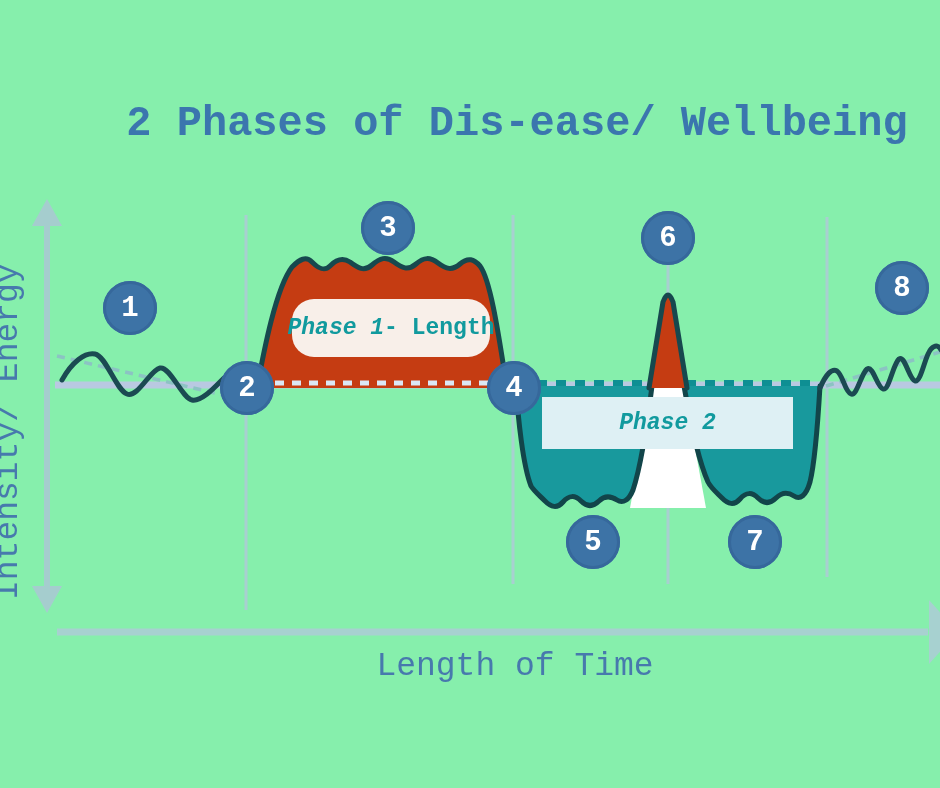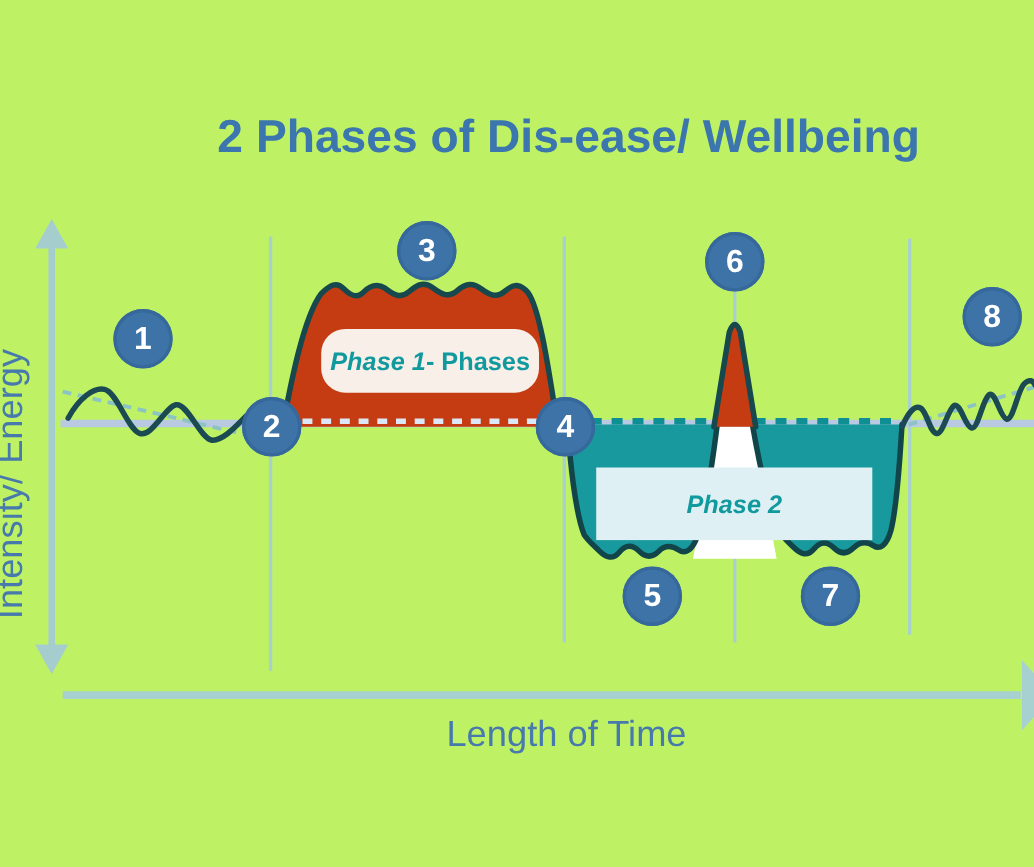--- a/index.html
+++ b/index.html
@@ -1,18 +1,18 @@
 <!DOCTYPE html>
 <html><head>
 <meta charset="utf-8">
 <style>
   html,body { margin:0; padding:0; background:#ffffff; }
   .page {
     position:relative; width:940px; height:788px; overflow:hidden;
-    background:#bef264; font-family:Liberation Sans, sans-serif;
+    background:#86efac; font-family:Liberation Mono, monospace;
   }
   .title {
     position:absolute; top:100px; left:0; right:0; text-align:center;
     transform:translateX(47px);
     font-size:42px; font-weight:800; color:#3b76ae; letter-spacing:0px;
   }
   .x-label {
     position:absolute; top:648px; left:0; right:0; text-align:center;
     transform:translateX(45px);
     font-size:33px; color:#4779ad; font-weight:400;
@@ -28,21 +28,21 @@
     background:#3d73a6; color:#ffffff; font-weight:bold; font-size:29px;
     display:flex; align-items:center; justify-content:center;
     box-shadow: inset 0 0 0 3px #36689b;
   }
   .phase-box {
     position:absolute; display:flex; align-items:center; justify-content:center;
     color:#119a9e; font-size:23px; font-weight:bold; white-space:pre;
   }
   .phase-box .ital { font-style:italic; }
   .phase1 { left:292px; top:299px; width:198px; height:58px; background:#f8efe9;border-radius:22px; }
-  .phase2 { left:542px; top:397px; width:251px; height:66px; background:#def0f4;margin-top:28px; }
+  .phase2 { left:542px; top:397px; width:251px; height:52px; background:#def0f4; }
 </style>
 </head>
 <body>
 
 <div class="page">
 
   <svg class="chart" width="940" height="788" viewBox="0 0 940 788">
 
     <line x1="47" y1="224" x2="47" y2="588" stroke="#a5cdce" stroke-width="6"></line>
     <polygon points="47,199 32,226 62,226" fill="#a5cdce"></polygon>
@@ -110,21 +110,21 @@
              C857,396 861,374 867,369 C873,365 877,387 883,389
              C889,391 893,364 899,359 C905,355 909,379 915,381
              C921,383 925,355 931,349 C936,344 939,346 941,350" fill="none" stroke="#1b4a52" stroke-width="5" stroke-linecap="round"></path>
   </svg>
 
   <div class="title">2 Phases of Dis-ease/ Wellbeing</div>
   <div class="y-label">Intensity/ Energy</div>
   <div class="x-label">Length of Time</div>
 
   <div class="phase-box phase1">
-    <span class="ital">Phase 1</span><span>- Phases</span>
+    <span class="ital">Phase 1</span><span>- Length</span>
   </div>
   <div class="phase-box phase2">
     <span class="ital">Phase 2</span>
   </div>
 
   <div class="marker" style="left:103px; top:281px;">1</div>
   <div class="marker" style="left:220px; top:361px;">2</div>
   <div class="marker" style="left:361px; top:201px;">3</div>
   <div class="marker" style="left:487px; top:361px;">4</div>
   <div class="marker" style="left:566px; top:515px;">5</div>

